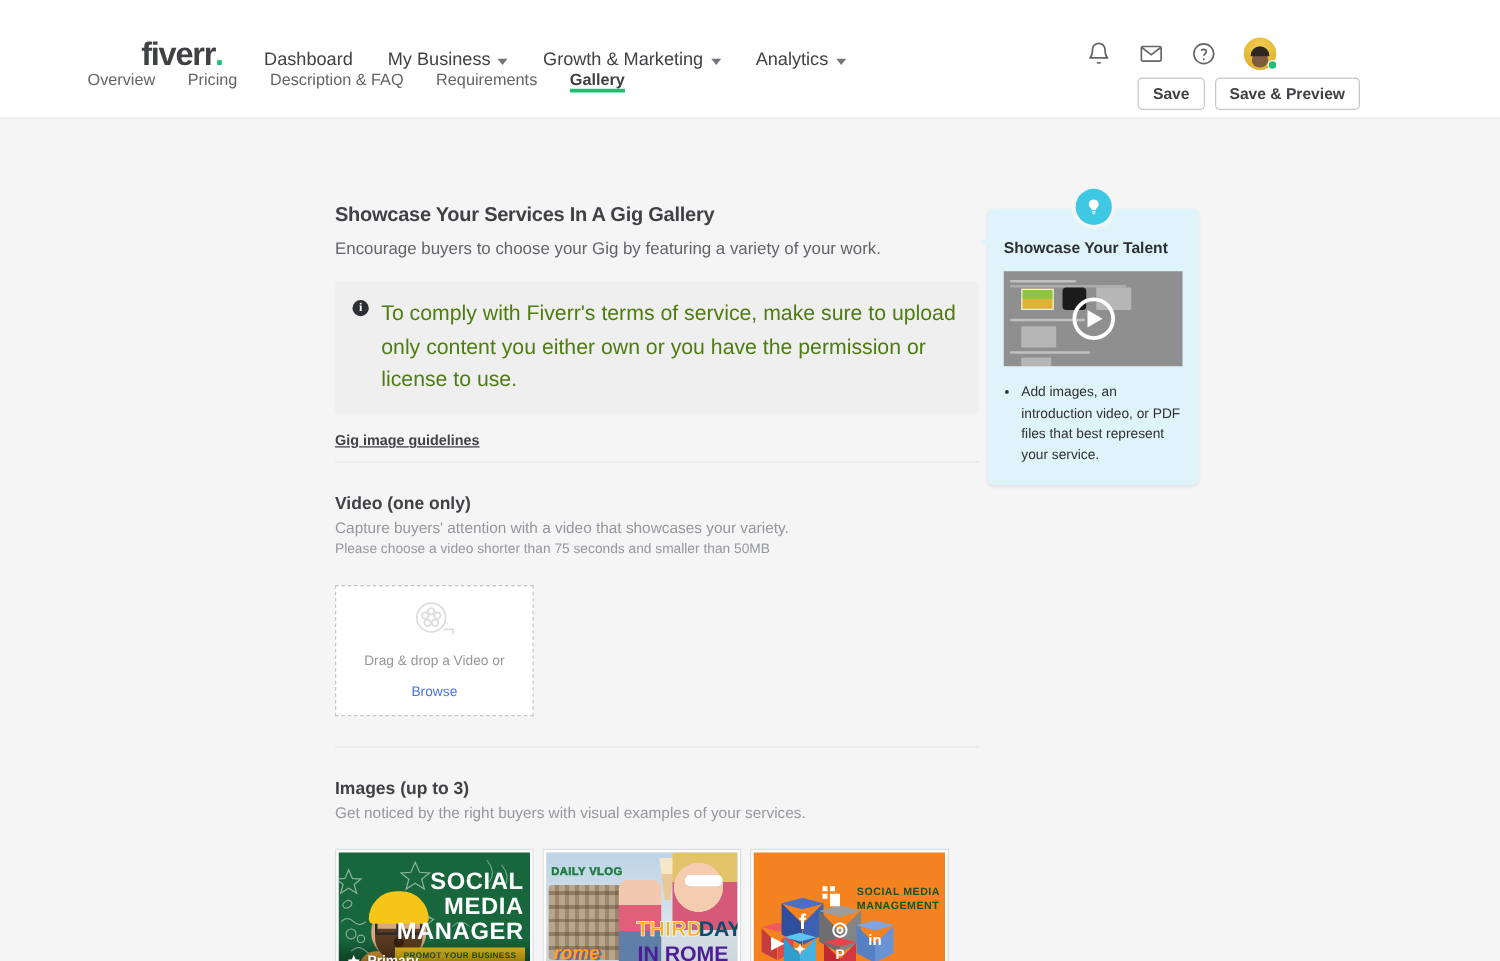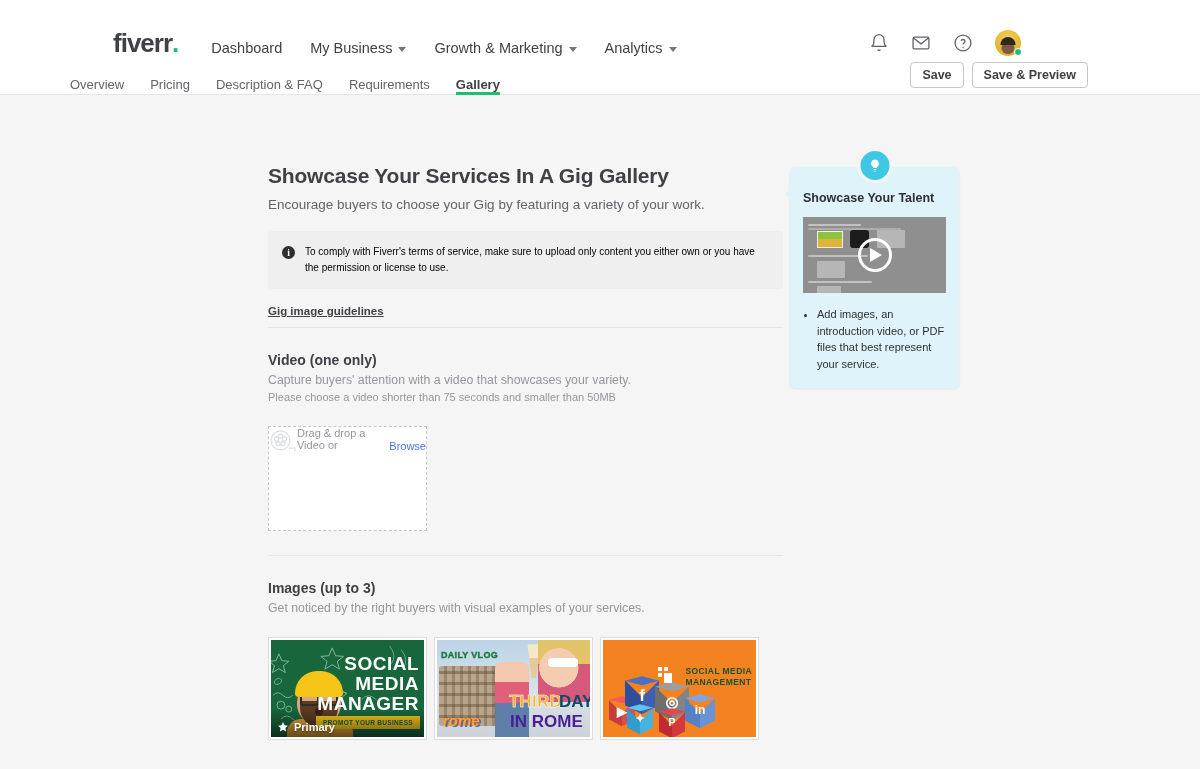--- a/index.html
+++ b/index.html
@@ -84,21 +84,21 @@
   
   .sub-header {
     height: 39px;
     background: #fff;
     border-bottom: 1px solid #e4e5e7;
     display: flex;
     align-items: stretch;
     padding: 0 24px;
     position: relative;
   }
-  .tabs { display: flex; align-items: flex-end; margin-left: 46px; gap: 26px; }
+  .tabs { display: flex; align-items: flex-start; margin-left: 46px; gap: 26px; }
   .tab {
     display: flex; align-items: center;
     font-size: 13px; color: #62646a;
     cursor: pointer; position: relative;
     padding-bottom: 2px;
     white-space: nowrap;
   }
   .tab.active { color: #404145; font-weight: 700; }
   .tab.active::after {
     content: ""; position: absolute;
@@ -123,21 +123,21 @@
   }
 
   
   .page { position: relative; height: 674px; }
   .content {
     position: absolute;
     left: 268px; top: 68px;
     width: 515px;
   }
   .page-title {
-    font-size: 21px; font-weight: 700; color: #404145;
+    font-size: 16px; font-weight: 700; color: #404145;
     letter-spacing: -0.2px; line-height: 1.2;
   }
   .page-sub {
     font-size: 13.5px; color: #62646a; margin-top: 9px;
   }
 
   
   .notice {
     margin-top: 19px;
     background: #efeff0;
@@ -147,21 +147,21 @@
     gap: 10px;
   }
   .notice-icon {
     width: 13px; height: 13px; border-radius: 50%;
     background: #2e2f33; color: #fff;
     font-size: 9.5px; font-weight: 700;
     display: flex; align-items: center; justify-content: center;
     flex-shrink: 0; margin-top: 2px;
     font-family: "Liberation Serif", serif;
   }
-  .notice-text { font-size: 10px; color: #000000; line-height: 1.55; }
+  .notice-text { font-size: 17px; color: #4d7c0f; line-height: 1.55; }
 
   .guidelines-link {
     display: inline-block;
     margin-top: 16px;
     font-size: 11.5px;
     font-weight: 700;
     color: #404145;
     text-decoration: underline;
     cursor: pointer;
   }
@@ -173,22 +173,22 @@
   .section-desc { font-size: 12.3px; color: #95979d; margin-top: 5px; }
   .section-note { font-size: 11px; color: #95979d; margin-top: 4px; }
 
   
   .dropzone {
     margin-top: 23px;
     width: 159px; height: 105px;
     border: 1px dashed #c5c6c9;
     background: #fff;
     display: flex;
-    flex-direction: row;
-    align-items: flex-start;
+    flex-direction: column;
+    align-items: center;
     justify-content: center;
     cursor: pointer;
   }
   .film-icon { color: #dcdde0; margin-bottom: 12px; }
   .dz-text { font-size: 11px; color: #95979d; }
   .dz-browse { font-size: 11px; color: #4a73e8; cursor: pointer; margin-top: 13px; }
 
   
   .img-row { margin-top: 22px; display: flex; gap: 7px; }
   .thumb {

